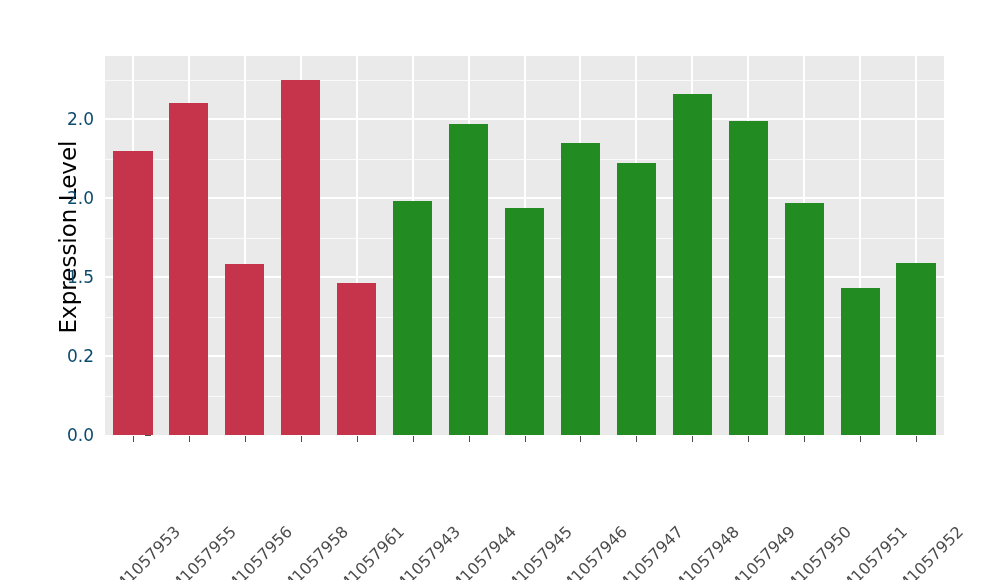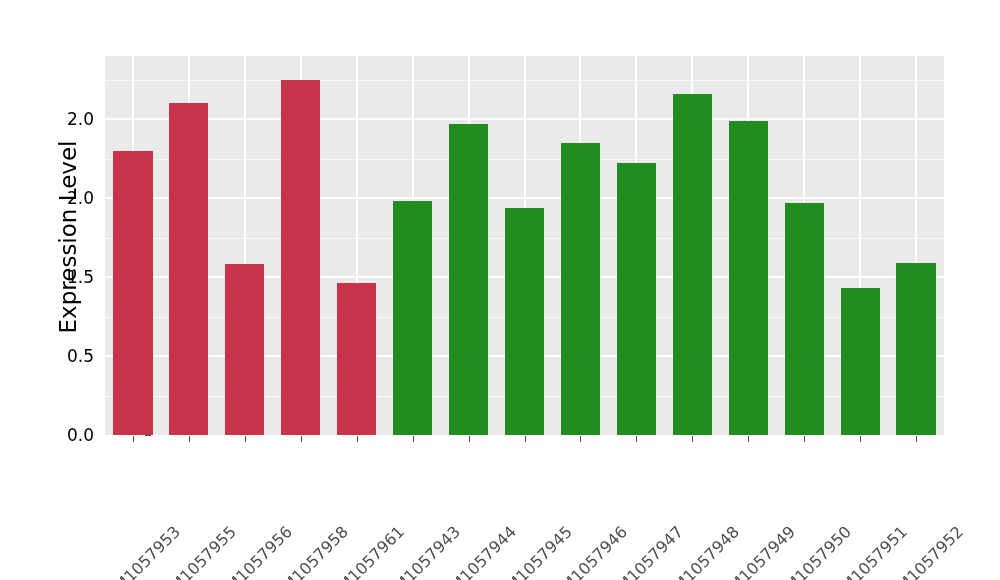--- a/index.html
+++ b/index.html
@@ -39,21 +39,21 @@
     letter-spacing: 0px;
   }
 
   
   .y-tick-label {
     position: absolute;
     right: 0;
     width: 42px;
     text-align: right;
     font-size: 17px;
-    color: #000000;
+    color: #0c4a6e;
     transform: translateY(-50%);
   }
   #y-tick-labels {
     position: absolute;
     left: 48px;
     top: 0;
     width: 46px;
     height: 580px;
   }
   .y-tick-mark {
@@ -123,21 +123,21 @@
 </head>
 <body>
 
 <div id="chart-root">
 
   <div class="y-axis-title">Expression Level</div>
 
   <div id="y-tick-labels">
       <div class="y-tick-label" style="top: 435px;">0.0</div>
       <div class="y-tick-mark" style="top: 435px;"></div>
-      <div class="y-tick-label" style="top: 356.042px;">0.5</div>
+      <div class="y-tick-label" style="top: 356.042px;">0.2</div>
       <div class="y-tick-mark" style="top: 356.042px;"></div>
       <div class="y-tick-label" style="top: 277.083px;">1.5</div>
       <div class="y-tick-mark" style="top: 277.083px;"></div>
       <div class="y-tick-label" style="top: 198.125px;">2.0</div>
       <div class="y-tick-mark" style="top: 198.125px;"></div>
       <div class="y-tick-label" style="top: 119.167px;">2.0</div>
       <div class="y-tick-mark" style="top: 119.167px;"></div>
     </div>
 
   <div id="panel">

